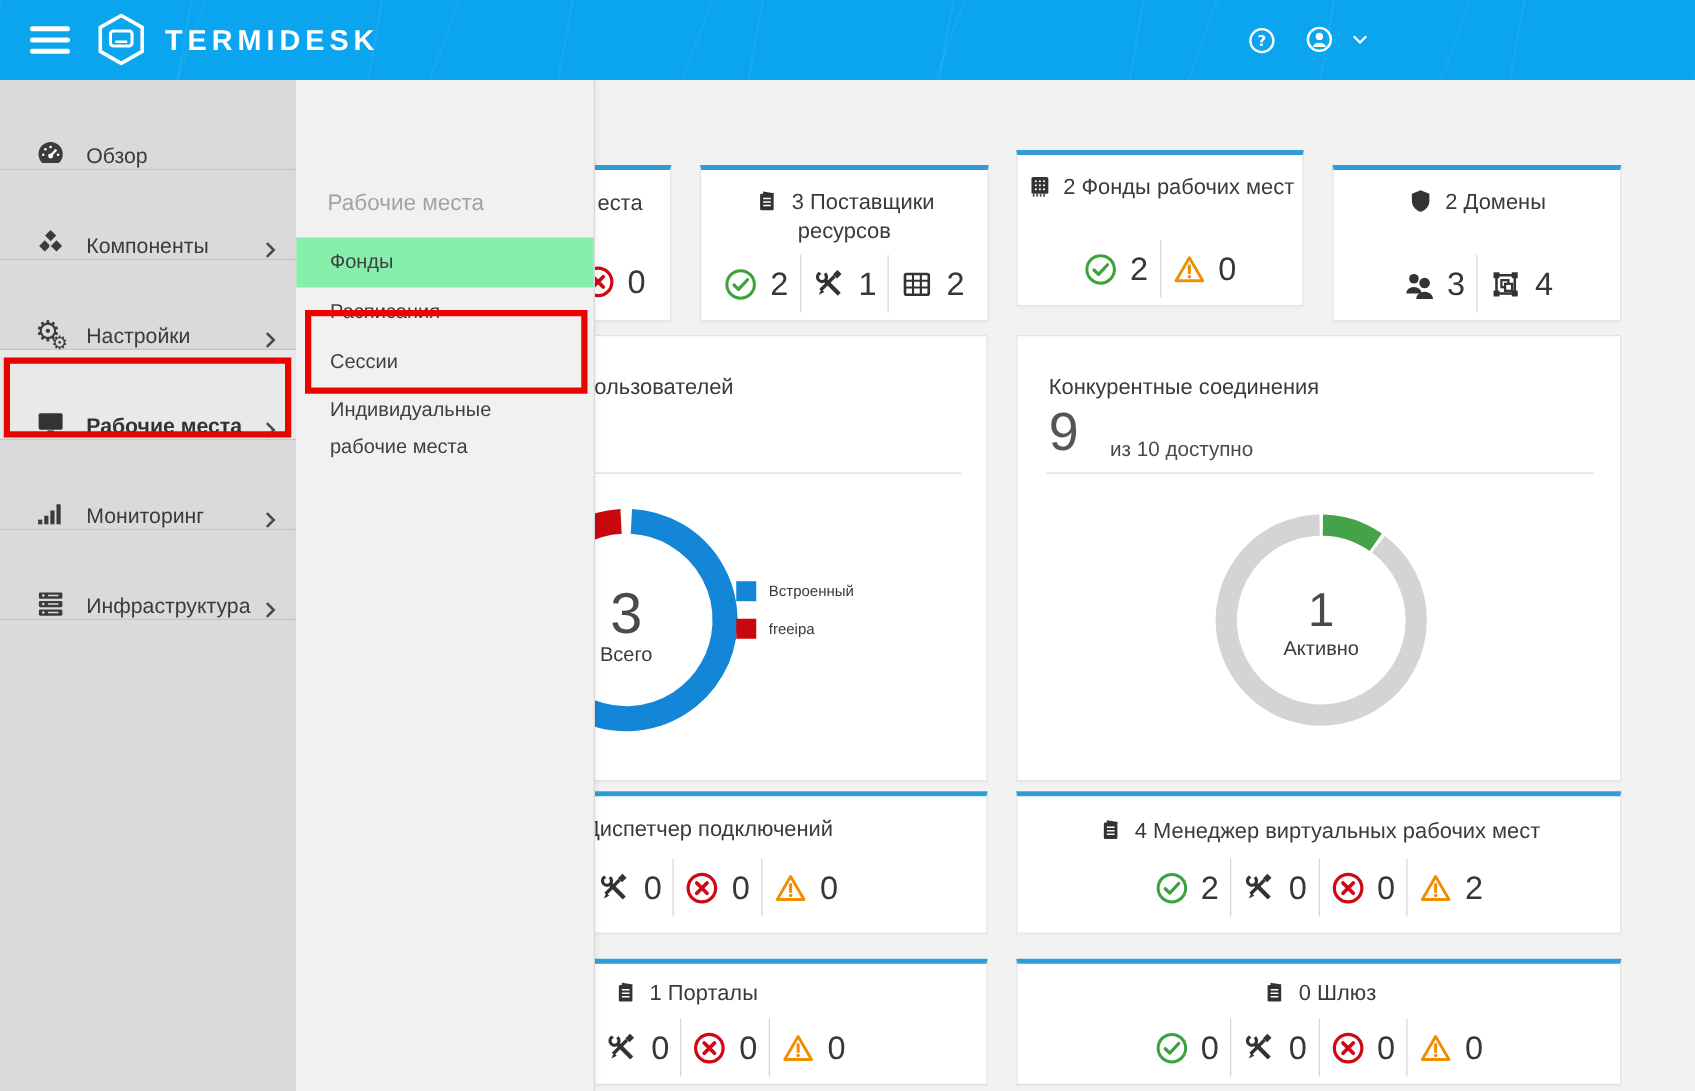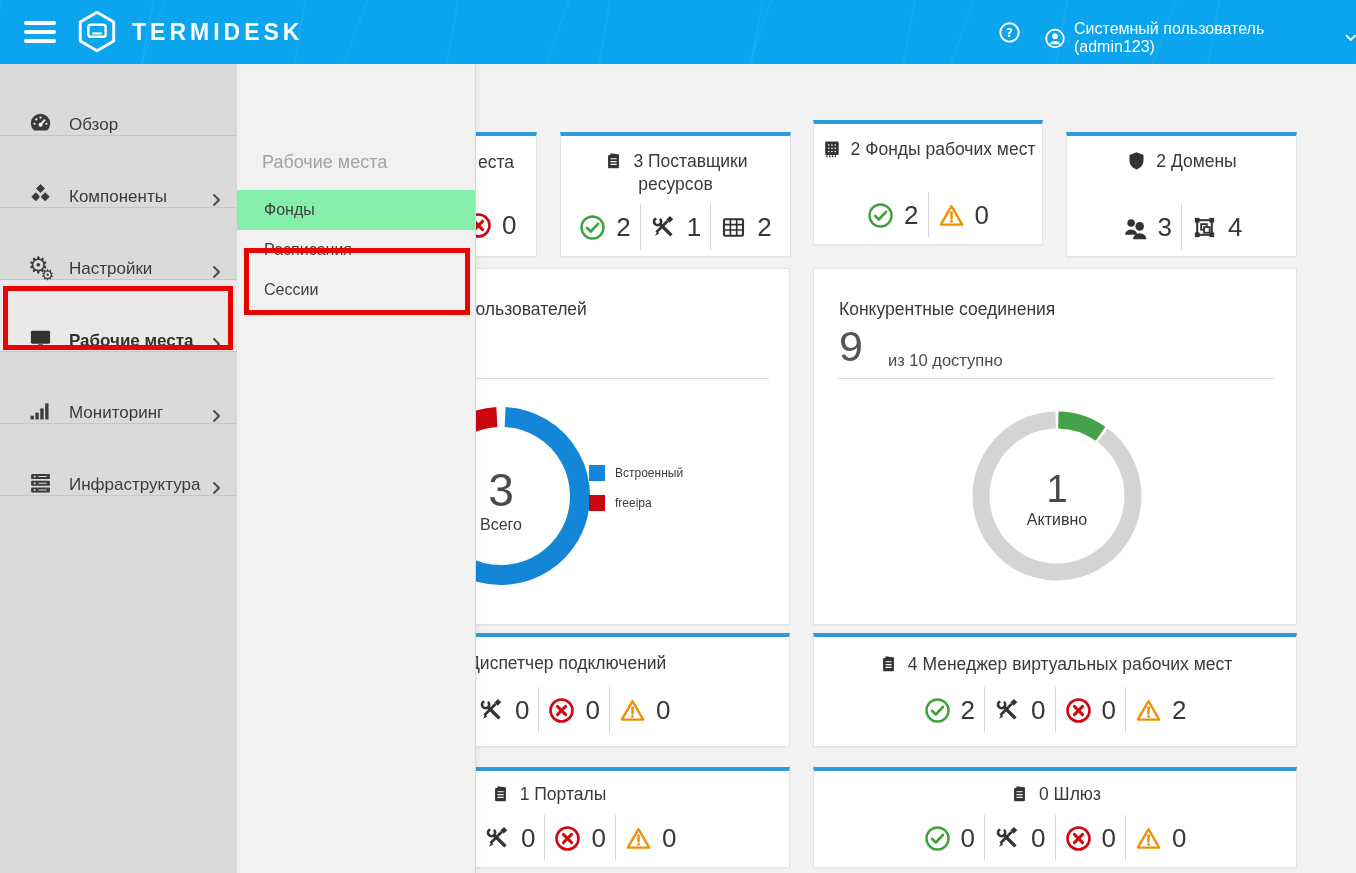--- a/index.html
+++ b/index.html
@@ -220,21 +220,20 @@
       <use href="#i-hexlogo"></use>
     </svg>
   <div class="brand">TERMIDESK</div>
   <svg class="tb-help">
       <use href="#i-help"></use>
     </svg>
   <div class="tb-user">
     <svg class="uic">
         <use href="#i-usercircle"></use>
       </svg>
-    <span class="ulabel">Системный пользователь (admin123)</span>
     <svg class="caret">
         <use href="#i-caret"></use>
       </svg>
   </div>
 </header>
 
 <nav class="sidebar">
   <div class="side-item">
     <svg class="sic">
         <use href="#i-dashboard"></use>
@@ -284,20 +283,24 @@
         <use href="#i-chev"></use>
       </svg>
   </div>
 </nav>
 
 <aside class="flyout">
   <div class="fly-title">Рабочие места</div>
   <div class="fly-item row fly-hl" style="top:126px">Фонды</div>
   <div class="fly-item row" style="top:166px">Расписания</div>
   <div class="fly-item row" style="top:206px">Сессии</div>
+  <div class="fly-item fly-two" style="top:246px">
+    <span class="t-line">Индивидуальные</span>
+    <span class="t-line">рабочие места</span>
+  </div>
 </aside>
 
 <div class="ann" style="left:3px;top:286px;width:230px;height:64px"></div>
 <div class="ann" style="left:244px;top:248px;width:226px;height:67px"></div>
 
 <section class="card accent" style="left:306px;top:132px;width:231px;height:125px">
   <div class="abs" style="left:171px;top:16px;font-size:17.5px;color:#3a3a3a">еста</div>
   <div class="stat abs" style="left:158px;top:66px;padding:0">
     <svg class="s-ic">
         <use href="#i-error"></use>

